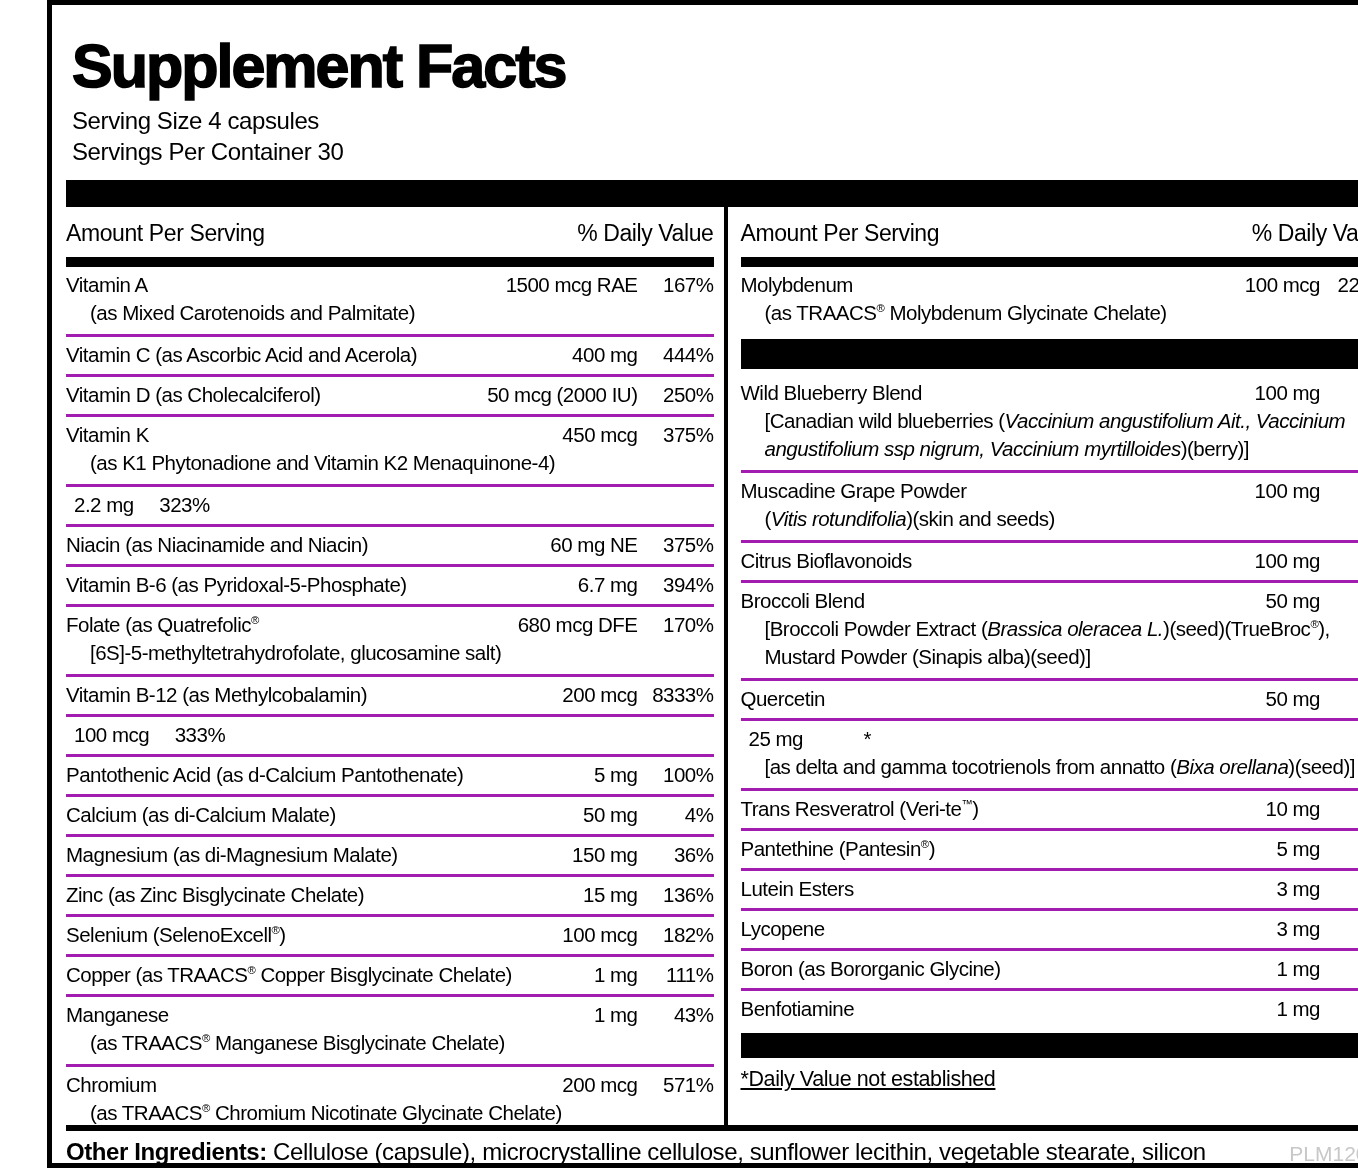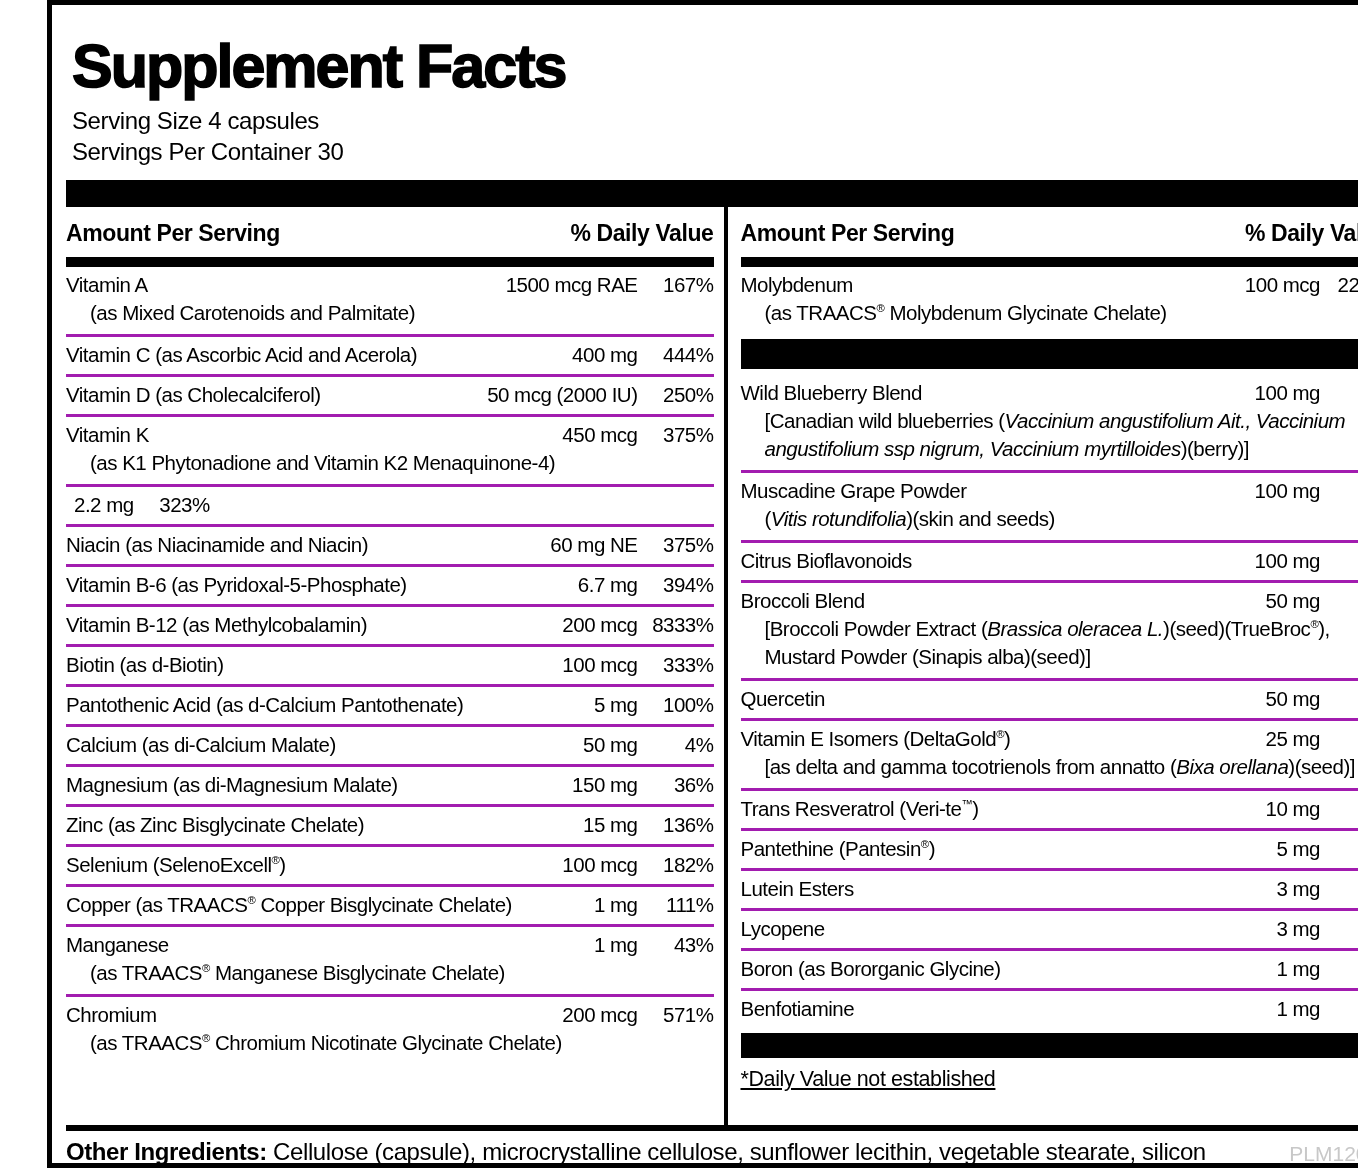--- a/index.html
+++ b/index.html
@@ -32,21 +32,21 @@
     letter-spacing: -0.4px;
     margin-left: 6px;
   }
   .topbar { height: 27px; background: #000; margin-top: 13px; }
   .cols { display: flex; height: 924px; border-bottom: 6px solid #000; }
   .col { flex: 1 1 0; min-width: 0; }
   .col-left  { padding-right: 10px; }
   .col-right { border-left: 4px solid #000; padding-left: 13px; }
   .colhead {
     display: flex; justify-content: space-between; align-items: flex-end;
-    font-weight: bold; font-size: 23px; letter-spacing: -0.4px;
+    font-weight: normal; font-size: 23px; letter-spacing: -0.4px;
     padding: 13px 0 10px;
   }
   .headbar { height: 10px; background: #000; }
   .row { padding: 4px 0 5px; font-size: 20.5px; letter-spacing: -0.5px; line-height: 28px; }
   .rows .row + .row { border-top: 3px solid #a21caf; }
   .rowline { display: flex; align-items: center; }
   .rname { flex: 1 1 auto; }
   .ramt  { white-space: nowrap; text-align: right; padding-left: 8px; }
   .rdv   { flex: 0 0 76px; text-align: right; white-space: nowrap; }
   .col-right .rdv { flex: 0 0 68px; }
@@ -126,28 +126,35 @@
           </div>
           <div class="row">
             <div class="rowline">
               <span class="rname"><span>Vitamin B-6 (as Pyridoxal-5-Phosphate)</span></span>
               <span class="ramt">6.7 mg</span>
               <span class="rdv">394%</span>
             </div>
           </div>
           <div class="row">
             <div class="rowline">
+              <span class="rname"><span>Folate (as Quatrefolic</span><sup>®</sup></span>
+              <span class="ramt">680 mcg DFE</span>
+              <span class="rdv">170%</span>
+            </div>
+            <div class="rsub"><span>[6S]-5-methyltetrahydrofolate, glucosamine salt)</span></div>
+          </div>
+          <div class="row">
+            <div class="rowline">
               <span class="rname"><span>Vitamin B-12 (as Methylcobalamin)</span></span>
               <span class="ramt">200 mcg</span>
               <span class="rdv">8333%</span>
             </div>
           </div>
           <div class="row">
             <div class="rowline">
-              <span class="rname"><span>Biotin (as d-Biotin)</span></span>
               <span class="ramt">100 mcg</span>
               <span class="rdv">333%</span>
             </div>
           </div>
           <div class="row">
             <div class="rowline">
               <span class="rname"><span>Pantothenic Acid (as d-Calcium Pantothenate)</span></span>
               <span class="ramt">5 mg</span>
               <span class="rdv">100%</span>
             </div>
@@ -257,21 +264,20 @@
           </div>
           <div class="row">
             <div class="rowline">
               <span class="rname"><span>Quercetin</span></span>
               <span class="ramt">50 mg</span>
               <span class="rdv">*</span>
             </div>
           </div>
           <div class="row">
             <div class="rowline">
-              <span class="rname"><span>Vitamin E Isomers (DeltaGold</span><sup>®</sup><span>)</span></span>
               <span class="ramt">25 mg</span>
               <span class="rdv">*</span>
             </div>
             <div class="rsub"><span>[as delta and gamma tocotrienols from annatto (</span><i>Bixa orellana</i><span>)(seed)]</span></div>
           </div>
           <div class="row">
             <div class="rowline">
               <span class="rname"><span>Trans Resveratrol (Veri-te</span><sup>™</sup><span>)</span></span>
               <span class="ramt">10 mg</span>
               <span class="rdv">*</span>

